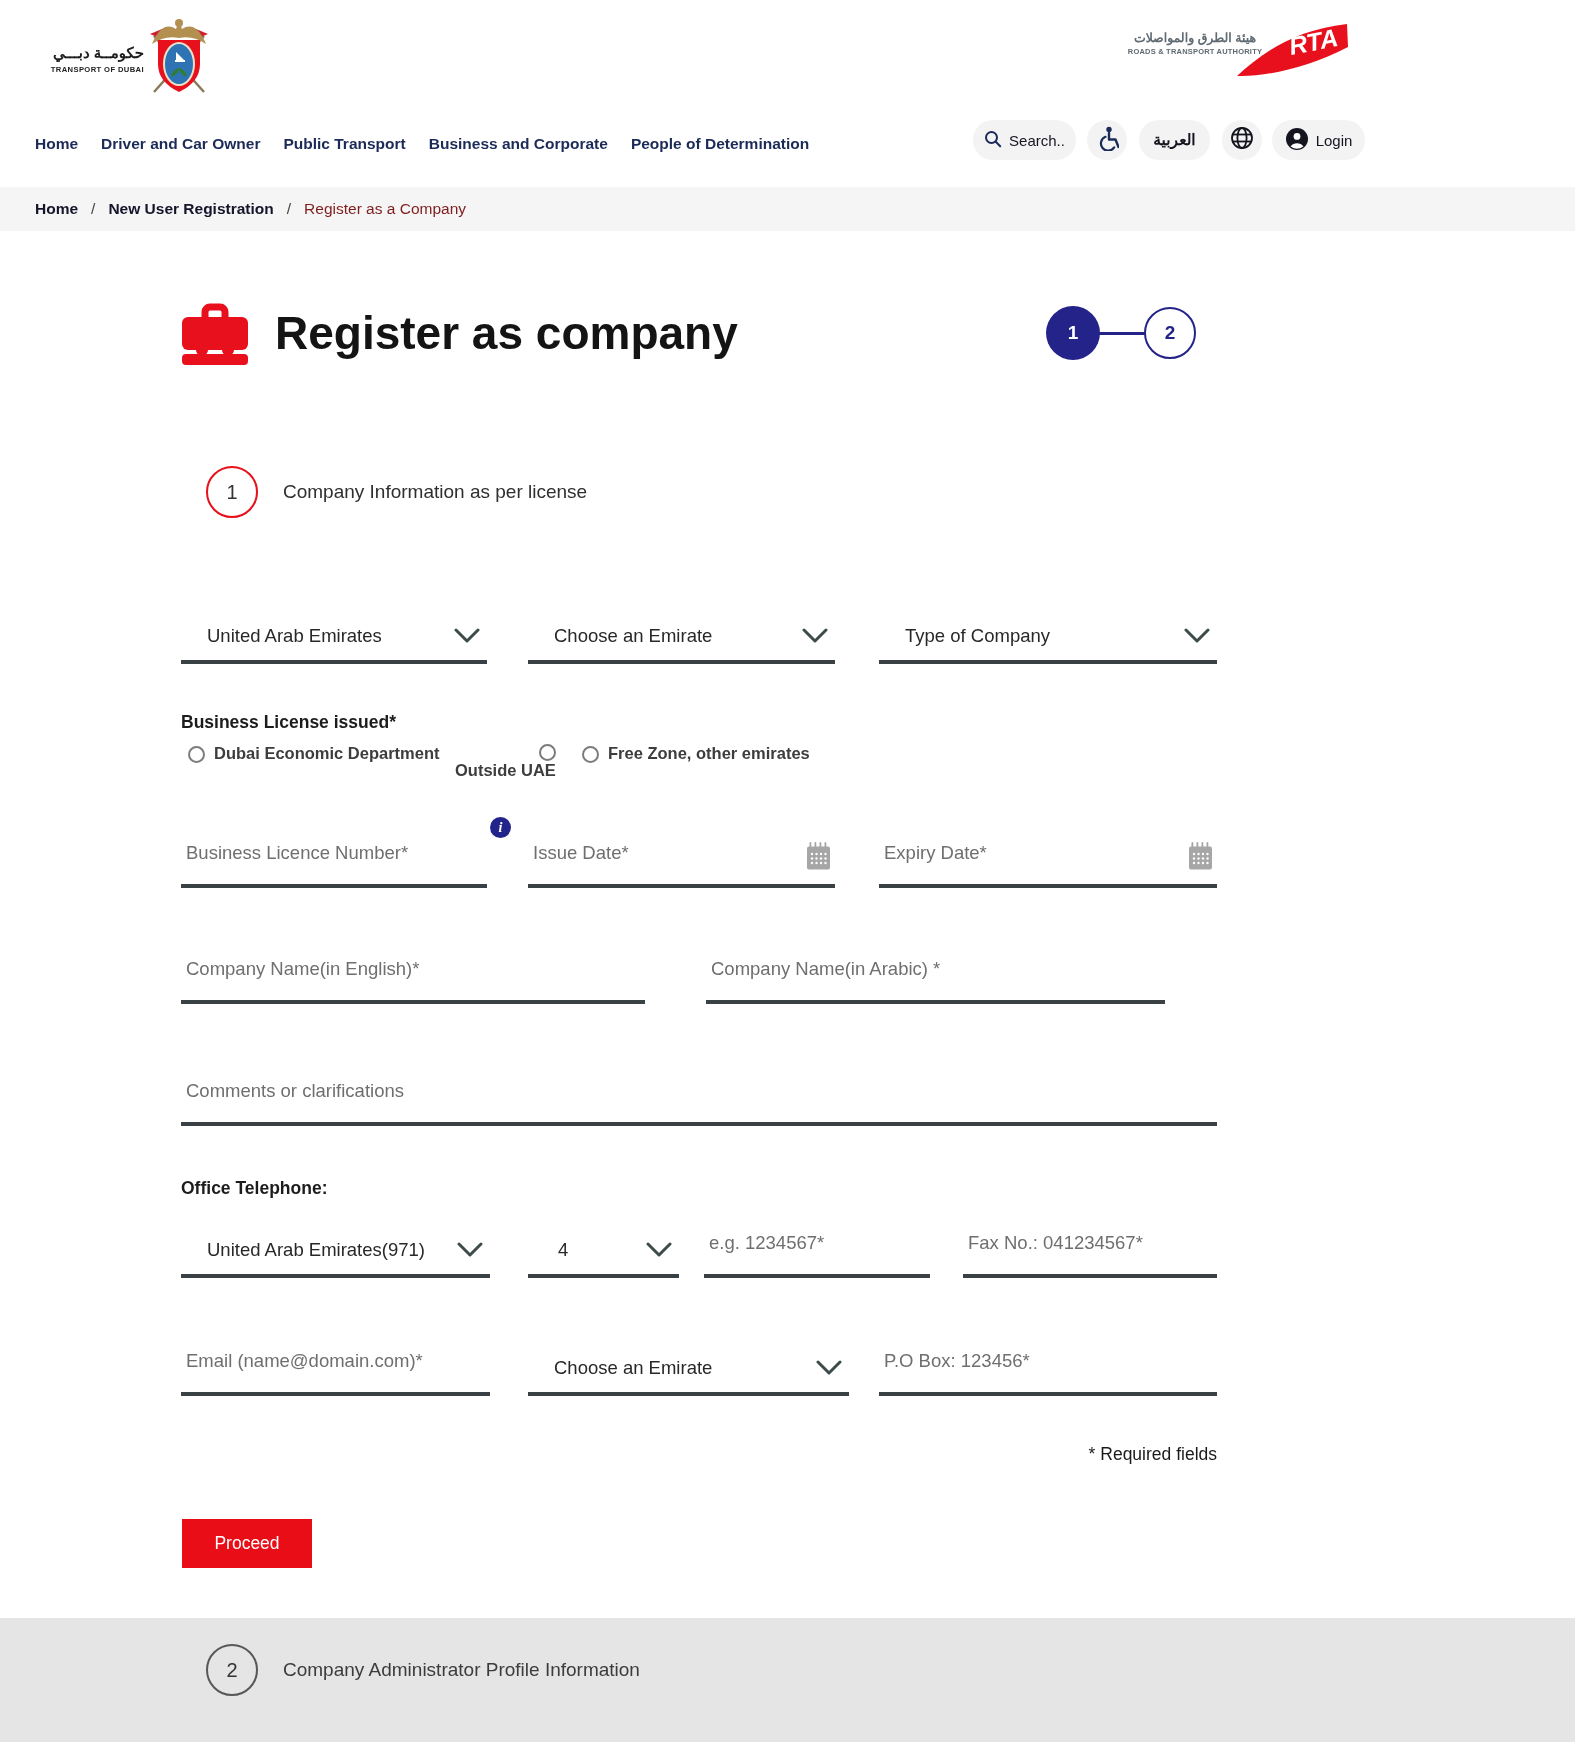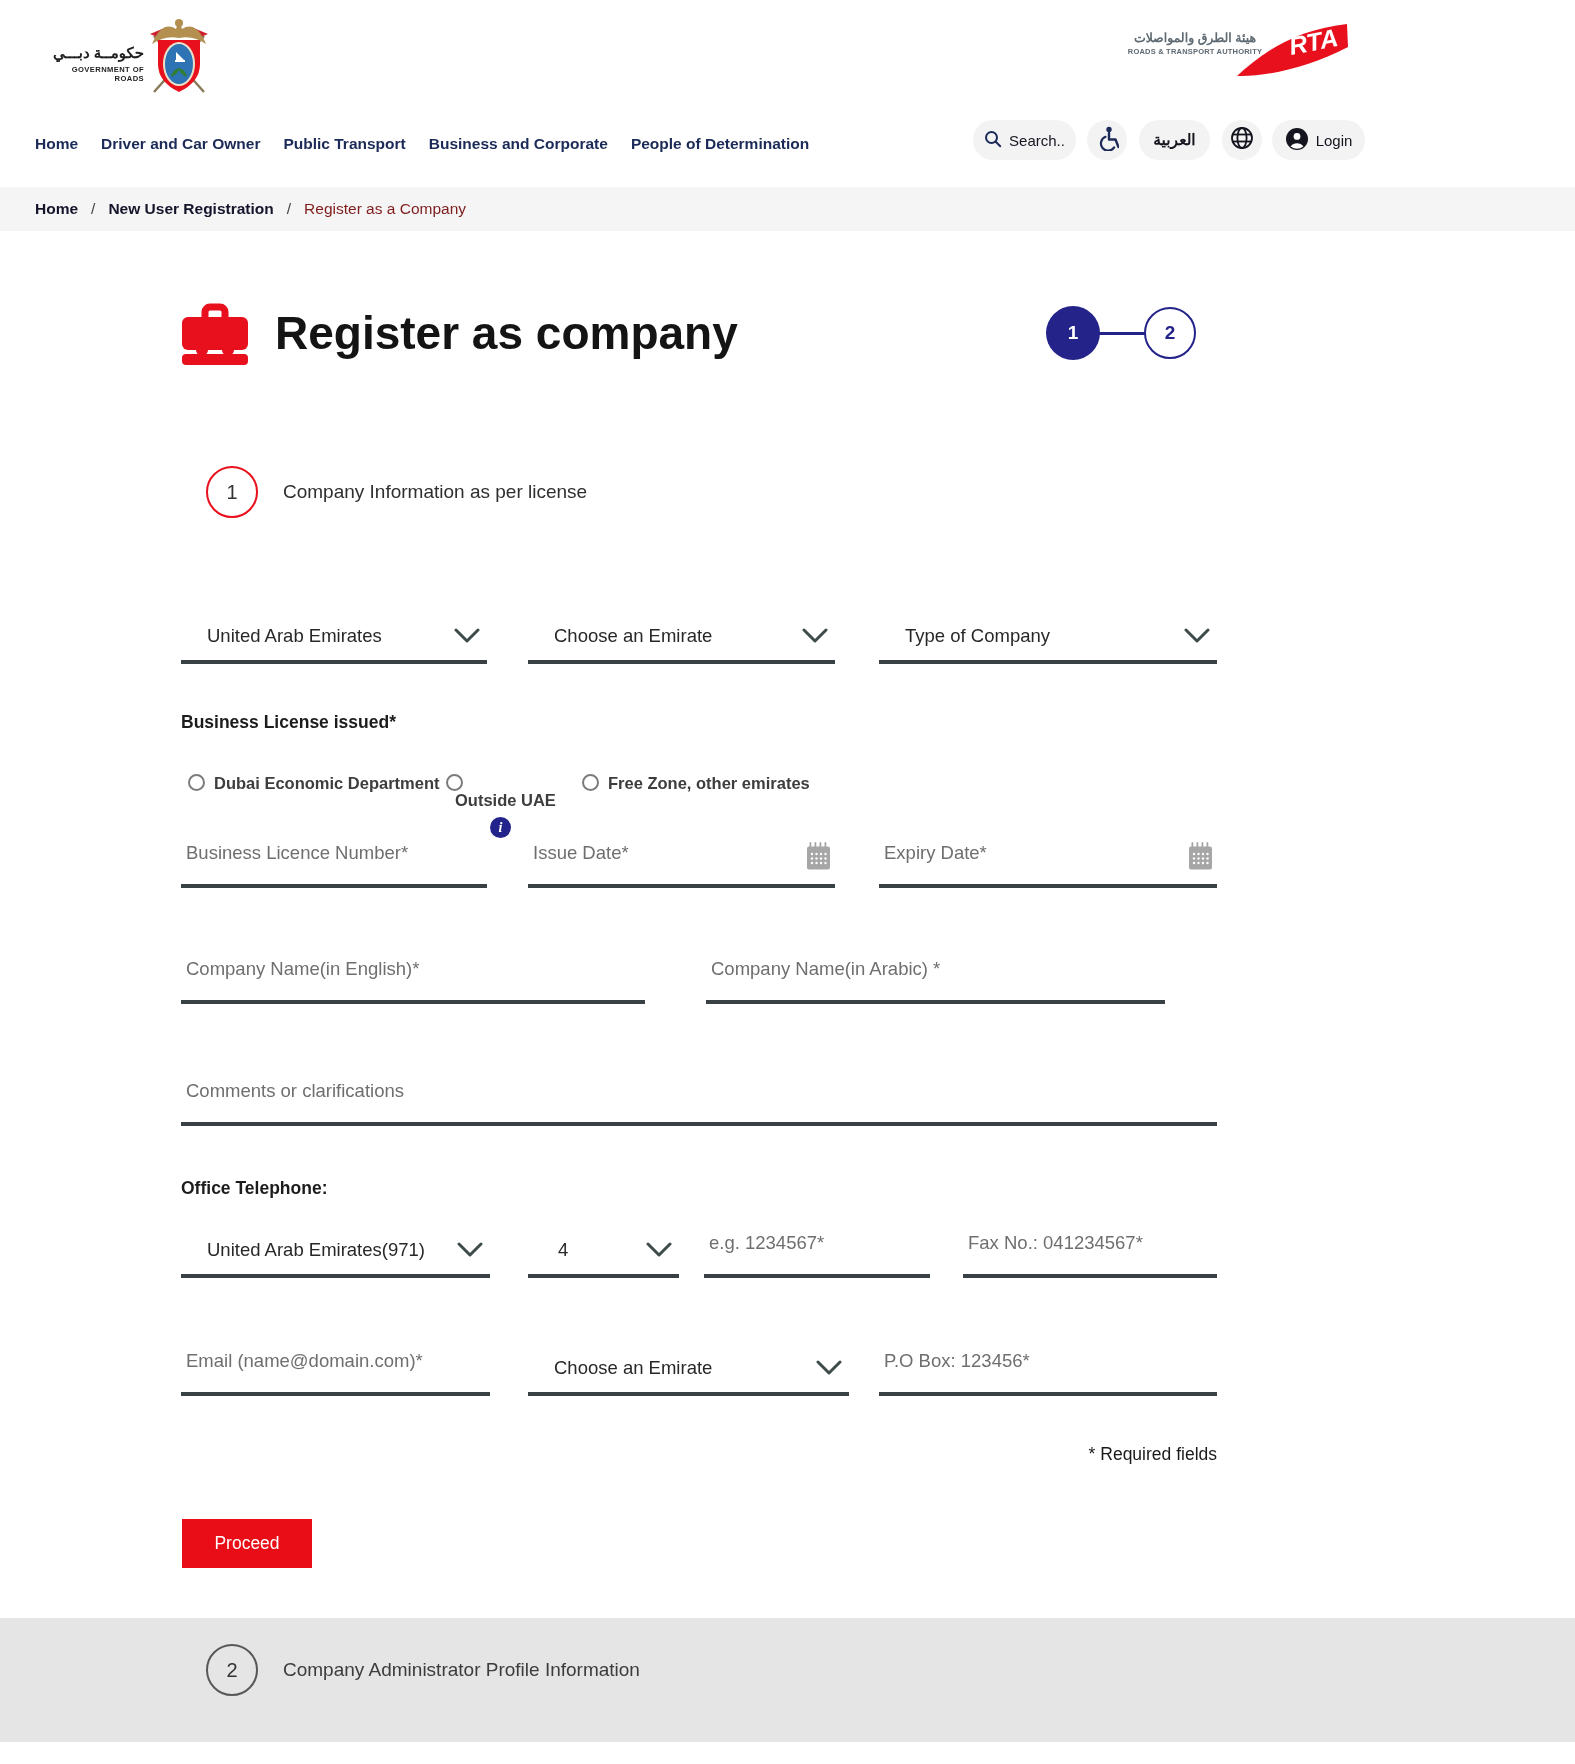--- a/index.html
+++ b/index.html
@@ -52,42 +52,42 @@
 
   
   .u-field { position: absolute; height: 56px; border-bottom: 4px solid #3a4144; }
   .sel-value { position: absolute; left: 26px; bottom: 13px; font-size: 18.5px; color: #282828; white-space: nowrap; }
   .chev { position: absolute; right: 7px; bottom: 12px; }
   input.line { width: 100%; height: 100%; border: none; outline: none; background: transparent; font-family: inherit; font-size: 18.5px; color: #222; padding: 0 30px 10px 5px; }
   input.line::placeholder { color: #6f6f6f; opacity: 1; }
   .field-icon { position: absolute; right: 4px; bottom: 10px; cursor: pointer; }
 
   .bold-label { position: absolute; font-size: 17.5px; font-weight: bold; color: #1c1c1c; }
-  .radio-row { position: absolute; top: 774px; display: flex; align-items: flex-start; }
+  .radio-row { position: absolute; top: 744px; display: flex; align-items: flex-end; }
   .radio-dot { width: 17px; height: 17px; border: 2px solid #7c7c7c; border-radius: 50%; background: #fff; cursor: pointer; flex: none; }
   .radio-label { font-size: 16.5px; font-weight: 600; color: #3d3d3d; margin-left: 9px; white-space: nowrap; }
 
   .info-badge { left: 490px; top: 817px; width: 21px; height: 21px; border-radius: 50%; background: #23238c; color: #fff; display: flex; align-items: center; justify-content: center; font-family: "Liberation Serif", serif; font-style: italic; font-weight: bold; font-size: 14px; cursor: pointer; }
 
   .required-note { left: 917px; top: 1444px; width: 300px; text-align: right; font-size: 17.5px; color: #1a1a1a; }
   .proceed-btn { left: 182px; top: 1519px; width: 130px; height: 49px; background: #e90d18; color: #fff; border: none; font-family: inherit; font-size: 17.5px; display: flex; align-items: center; justify-content: center; cursor: pointer; }
 
   
   .band { left: 0; top: 1618px; width: 1575px; height: 124px; background: #e5e5e6; }
   .sec2-circle { left: 206px; top: 1644px; width: 52px; height: 52px; border-radius: 50%; border: 2.5px solid #585858; display: flex; align-items: center; justify-content: center; font-size: 20px; color: #333; background: transparent; }
   .sec2-title { left: 283px; top: 1644px; height: 52px; display: flex; align-items: center; font-size: 19px; color: #3c3c3c; }
 </style>
 </head>
 <body>
 
 <div class="page">
 
   <div class="abs gov-text">
     <div class="ar">حكومــة دبـــي</div>
-    <div class="en">GOVERNMENT OF ROADS</div>
+    <div class="en">TRANSPORT OF DUBAI</div>
   </div>
 
   <div class="abs emblem">
     <svg width="66" height="94" viewBox="0 0 66 94">
       <line x1="8" y1="22" x2="58" y2="78" stroke="#8a7a5a" stroke-width="2.5"></line>
       <line x1="58" y1="22" x2="8" y2="78" stroke="#8a7a5a" stroke-width="2.5"></line>
       <path d="M4 20 l12 -5 v10 z" fill="#cf2030"></path>
       <path d="M62 20 l-12 -5 v10 z" fill="#cf2030"></path>
       <path d="M6 30 Q16 6 30 15 L33 6 L36 15 Q50 6 60 30 Q47 21 33 24 Q19 21 6 30 Z" fill="#b3904f"></path>
       <circle cx="33" cy="9" r="4" fill="#b3904f"></circle>

